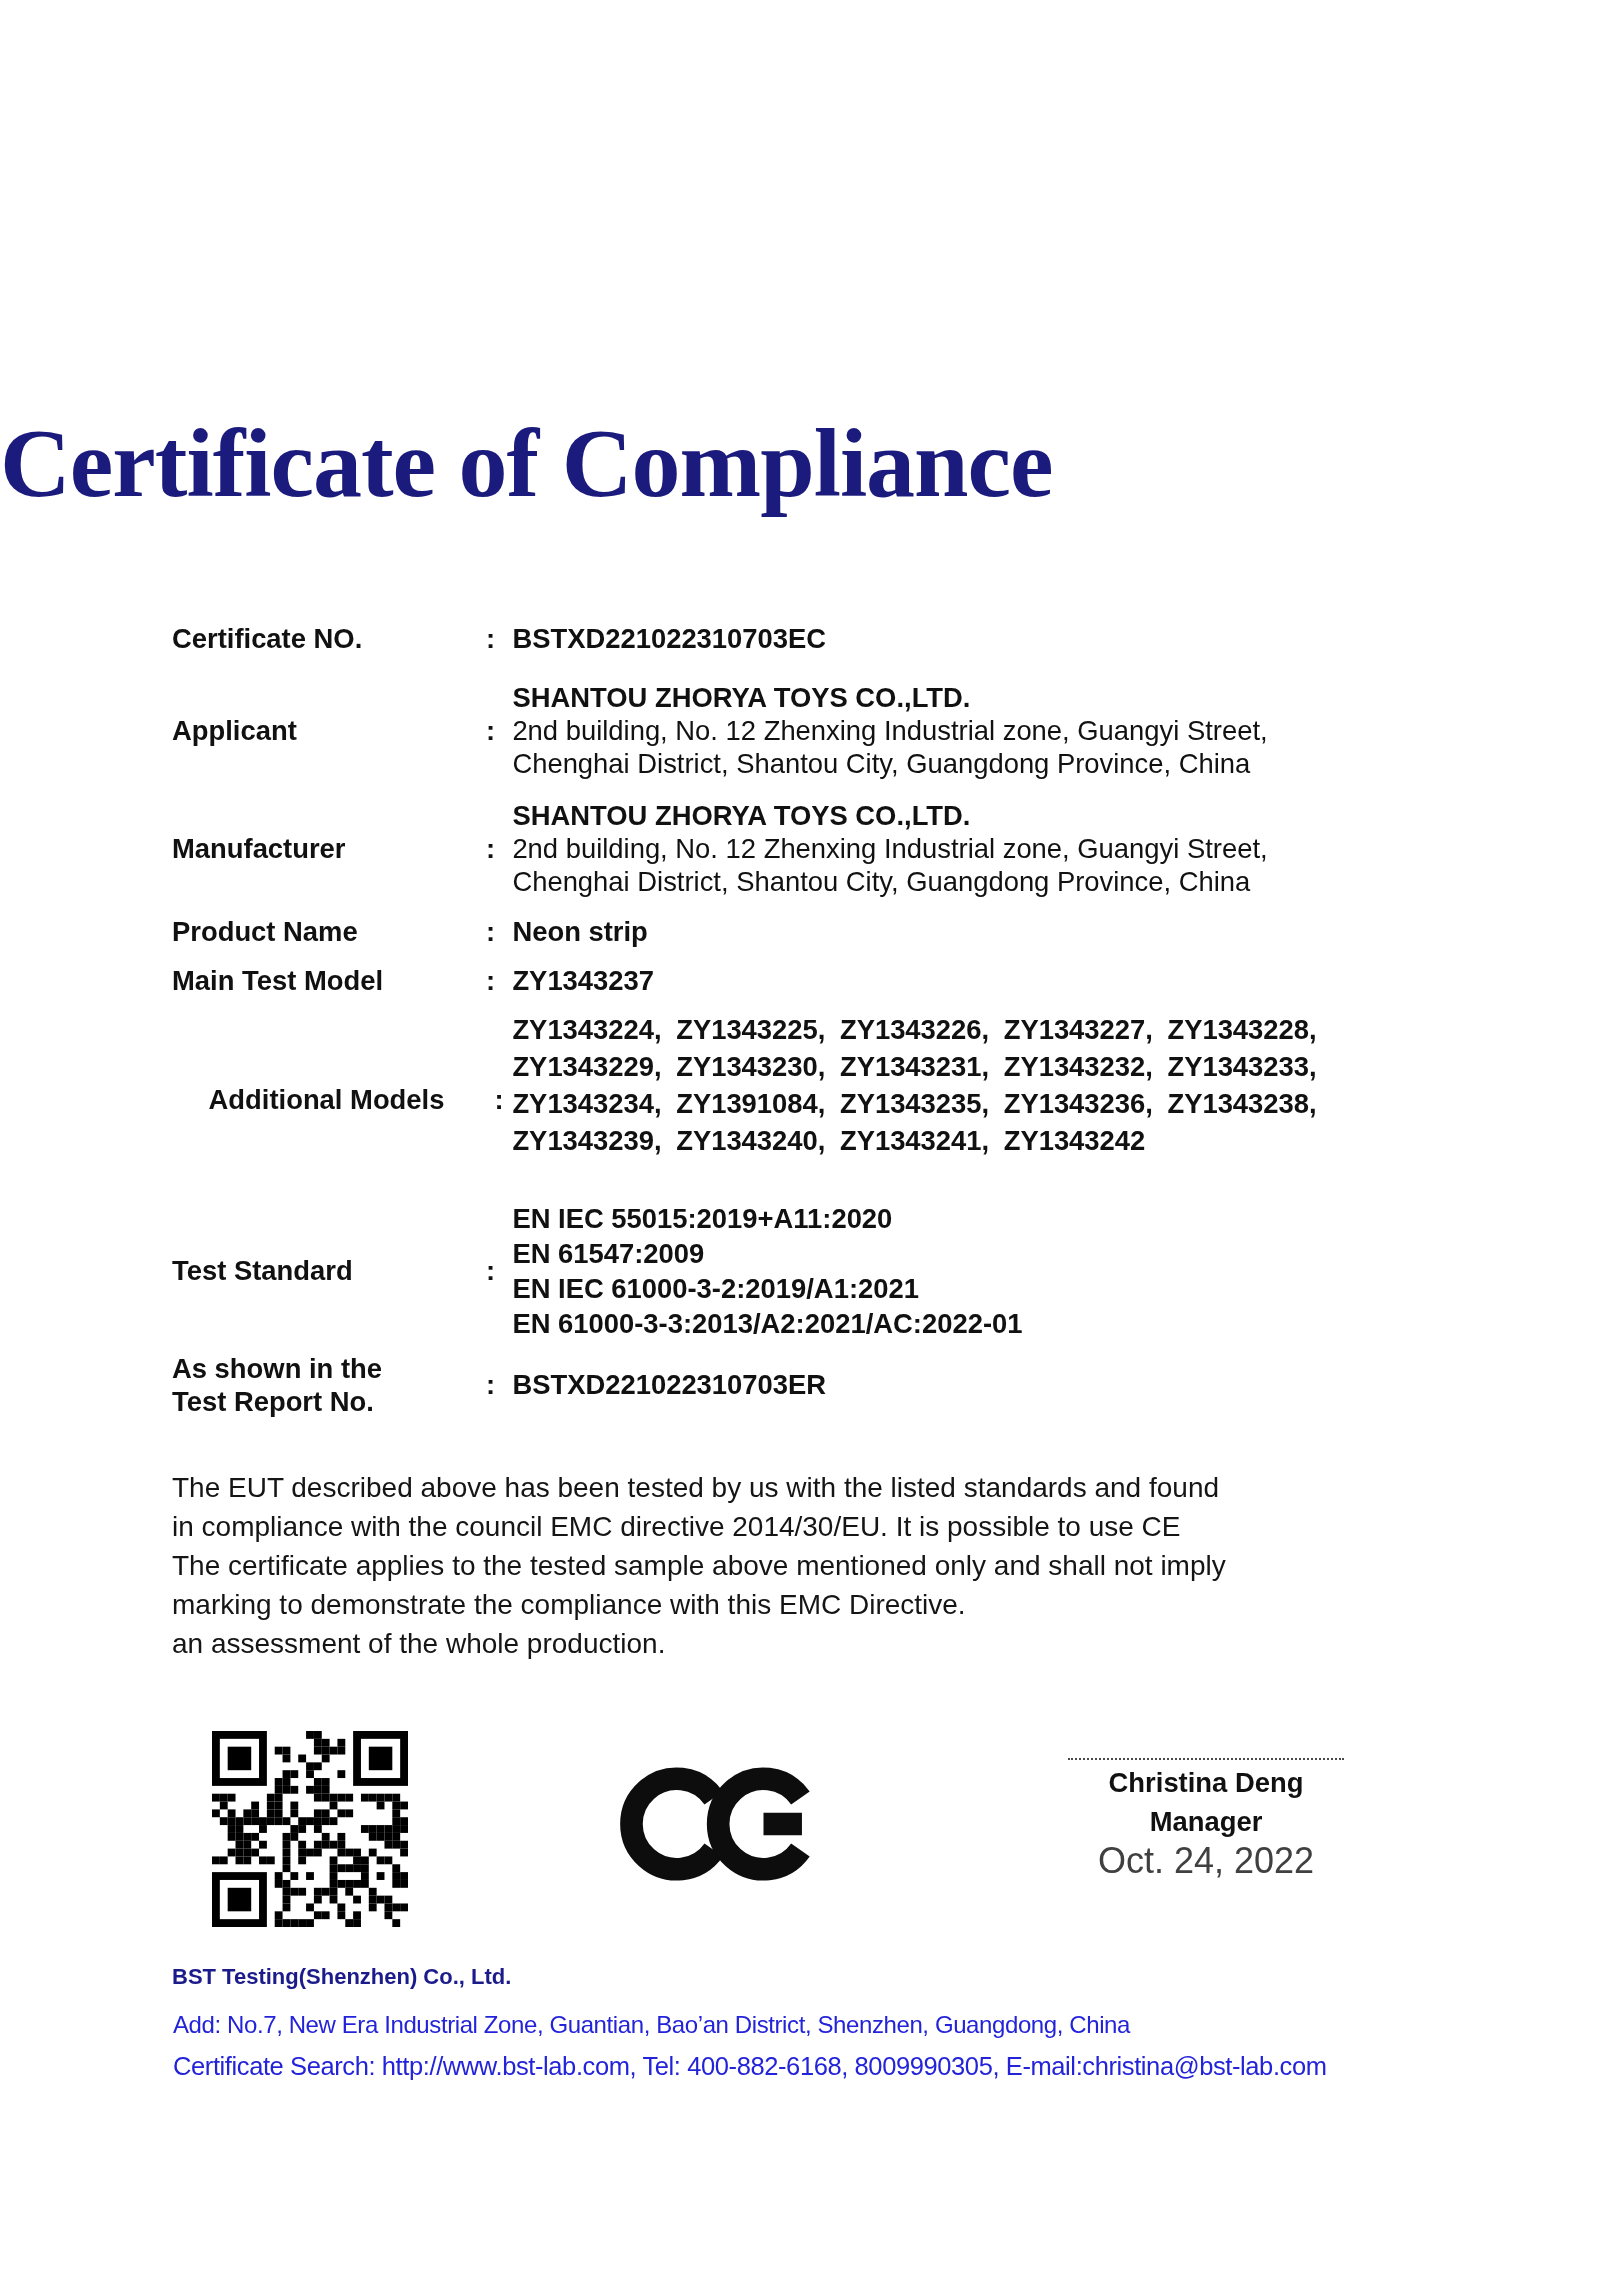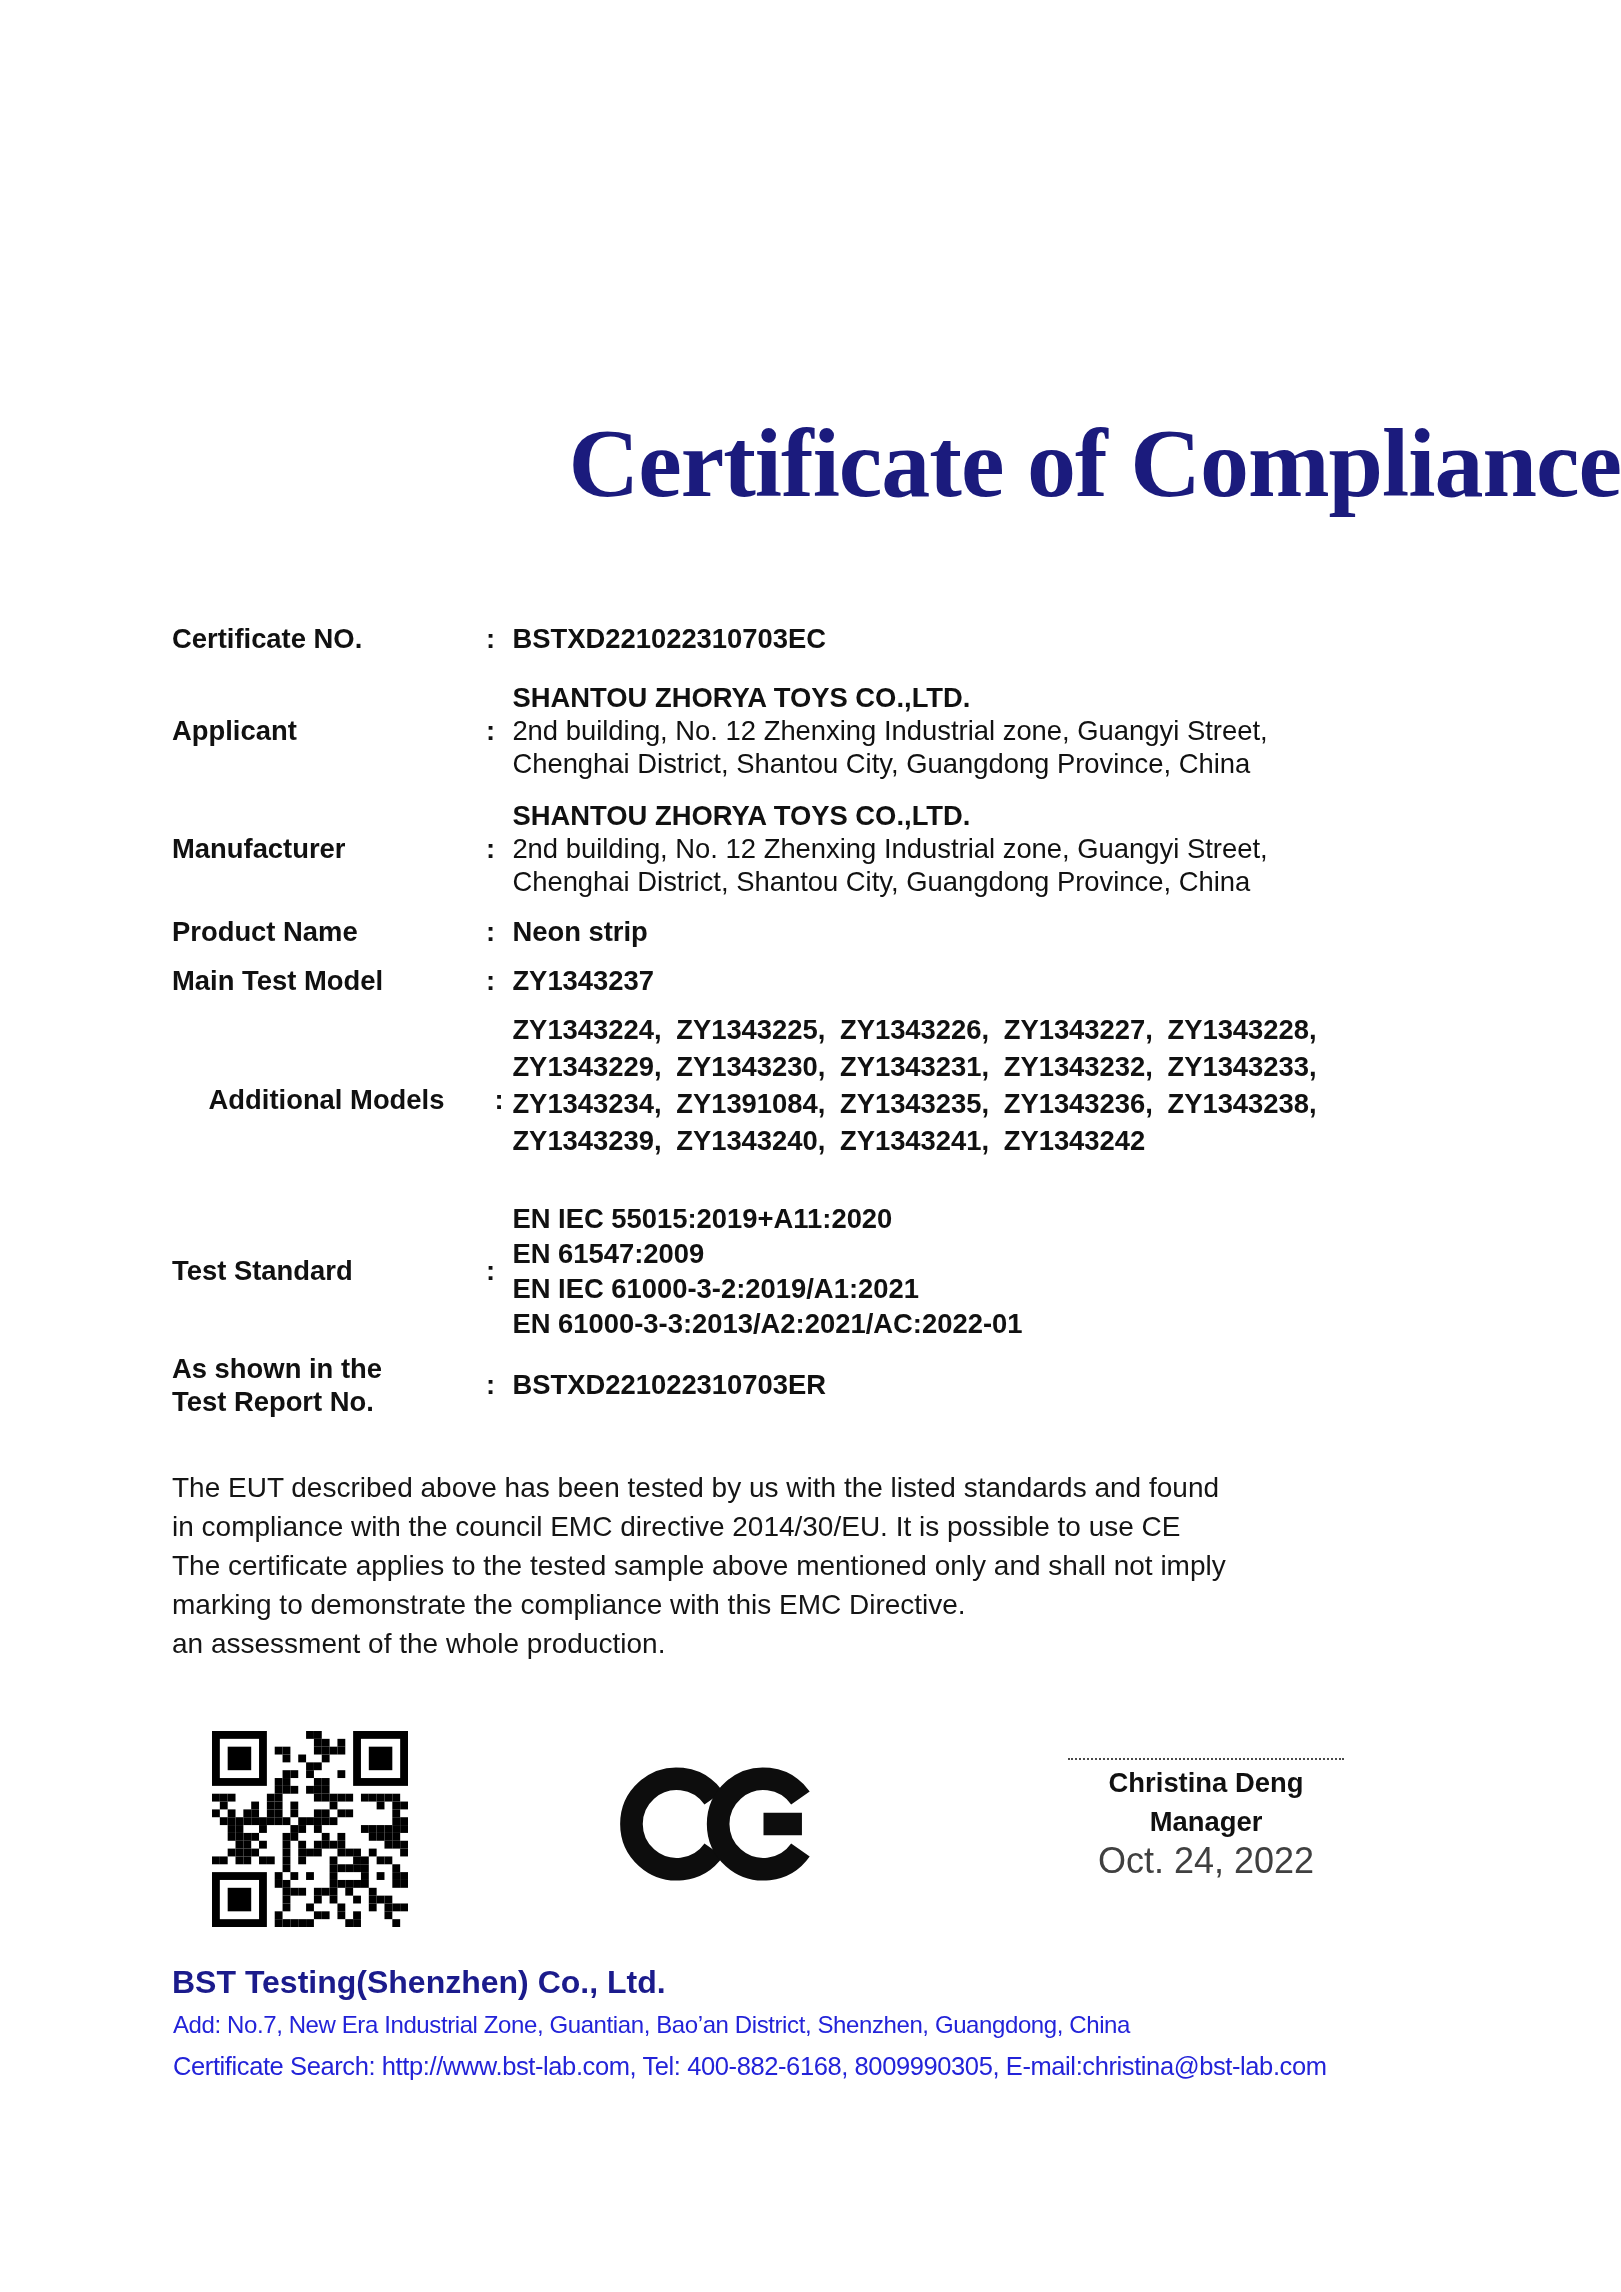--- a/index.html
+++ b/index.html
@@ -1,19 +1,19 @@
 <!DOCTYPE html>
 <html><head>
 <meta charset="utf-8">
 <style>
   html,body{margin:0;padding:0;background:#ffffff;}
   .page{position:relative;width:1621px;height:2293px;background:#ffffff;overflow:hidden;
         font-family:"Liberation Sans","DejaVu Sans",sans-serif;color:#151515;}
   
-  .doc-title{position:absolute;top:412px;left:0;width:100%;text-align:right;
+  .doc-title{position:absolute;top:412px;left:0;width:100%;text-align:left;
              font-family:"Liberation Serif","DejaVu Serif",serif;font-weight:bold;
              font-size:98px;line-height:1.05;color:#1b1b7d;letter-spacing:-1px;}
   
   .fields{position:absolute;left:172px;top:610px;width:1304px;}
   .row{display:flex;align-items:flex-start;}
   .row.vcenter{align-items:center;}
   .cell-label{width:309px;flex:0 0 309px;font-weight:bold;font-size:27.4px;line-height:33px;color:#111;}
   .cell-colon{width:26.5px;flex:0 0 26.5px;font-weight:bold;font-size:27.4px;line-height:33px;color:#111;padding-left:4.9px;}
   .cell-value{flex:1 1 auto;font-size:27.4px;line-height:33px;color:#111;}
   .v-line{line-height:33px;}
@@ -27,21 +27,21 @@
   .statement{position:absolute;left:172px;top:1468px;width:1318px;font-size:28px;line-height:39px;color:#151515;}
   
   .qr{position:absolute;left:212px;top:1731px;width:196px;height:196px;}
   .ce{position:absolute;left:618px;top:1753px;width:196px;height:142px;}
   .sig{position:absolute;left:1059px;top:1758px;width:294px;text-align:center;}
   .sig-line{width:276px;margin:0 auto;height:0;border-bottom:2.9px dotted #4a4a4a;}
   .sig-name{margin-top:3px;font-weight:bold;font-size:27.4px;line-height:39px;color:#111;}
   .sig-role{font-weight:bold;font-size:27.4px;line-height:39px;color:#111;}
   .sig-date{font-weight:normal;font-size:36px;line-height:39px;color:#404040;}
   
-  .footer-company{position:absolute;left:172px;top:1964px;font-weight:bold;font-size:32px;color:#1b1b8c;}
+  .footer-company{position:absolute;left:172px;top:1964px;font-weight:bold;font-size:22px;color:#1b1b8c;}
   .footer-address{position:absolute;left:173px;top:2011px;font-size:24px;letter-spacing:-0.4px;color:#2323d9;}
   .footer-search{position:absolute;left:173px;top:2052px;font-size:25.5px;letter-spacing:-0.4px;color:#2323d9;}
 </style>
 </head>
 <body>
 
 <div class="page">
 
   <div class="doc-title">Certificate of Compliance</div>
 

